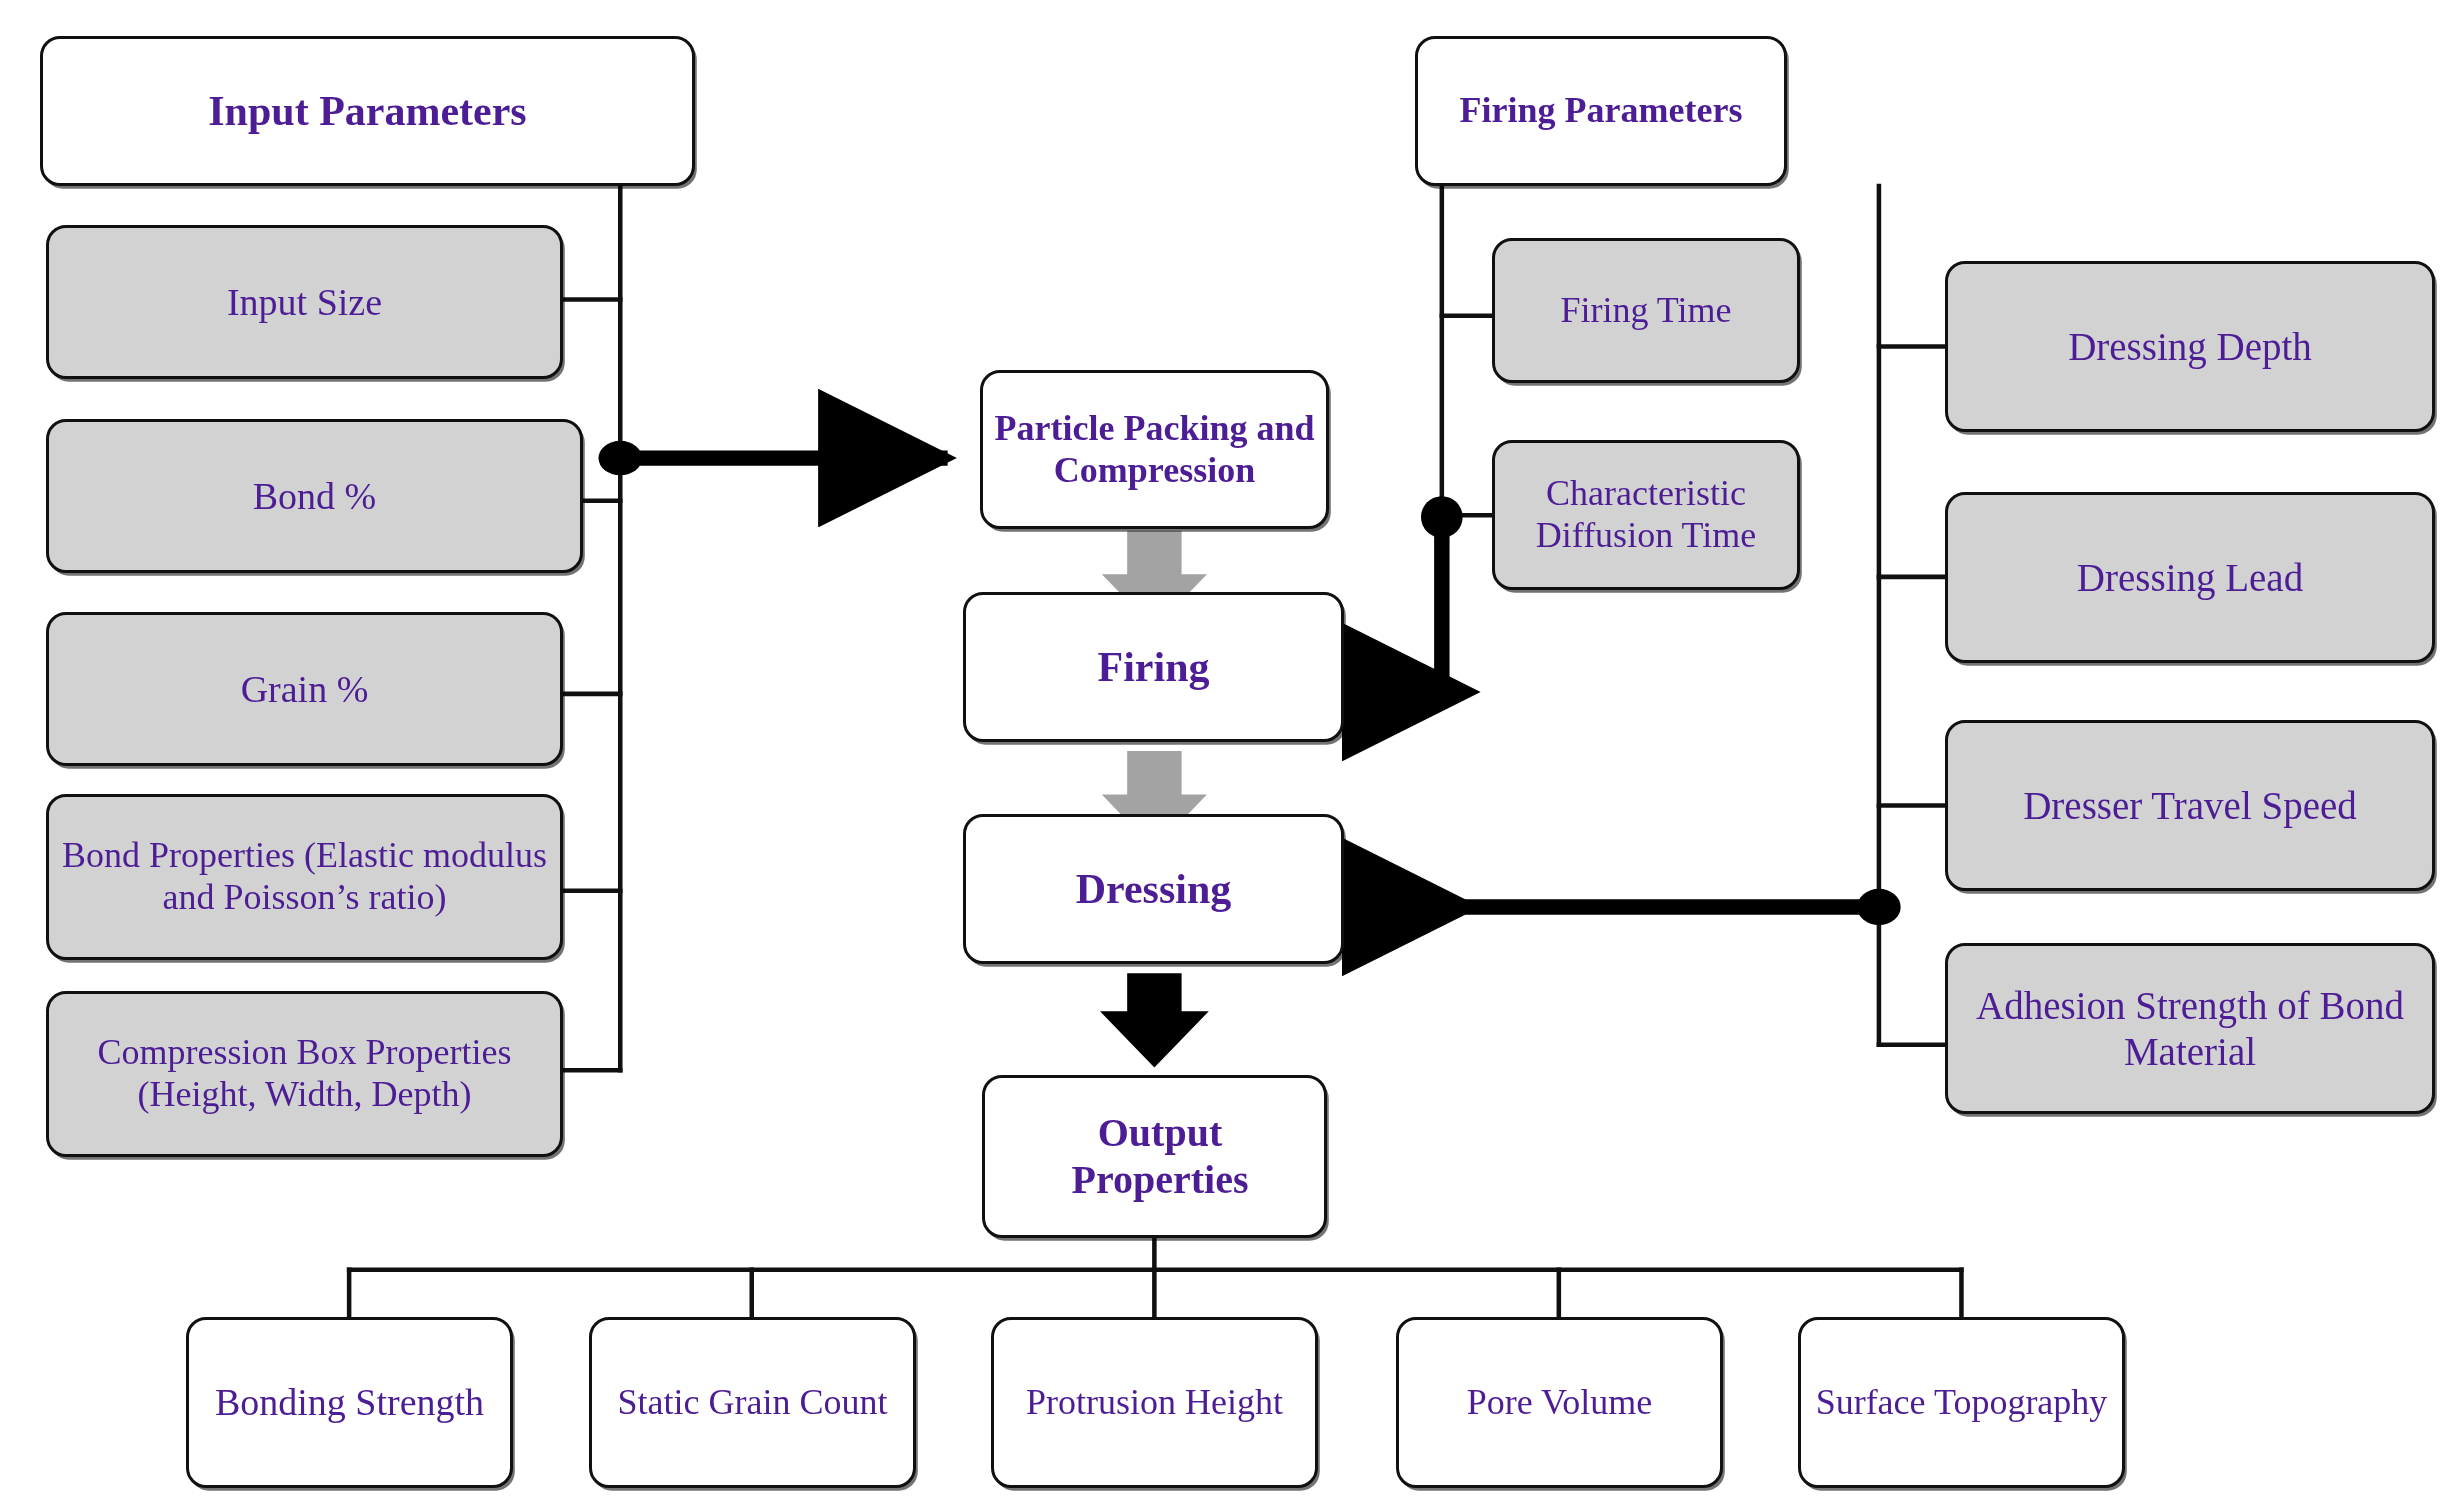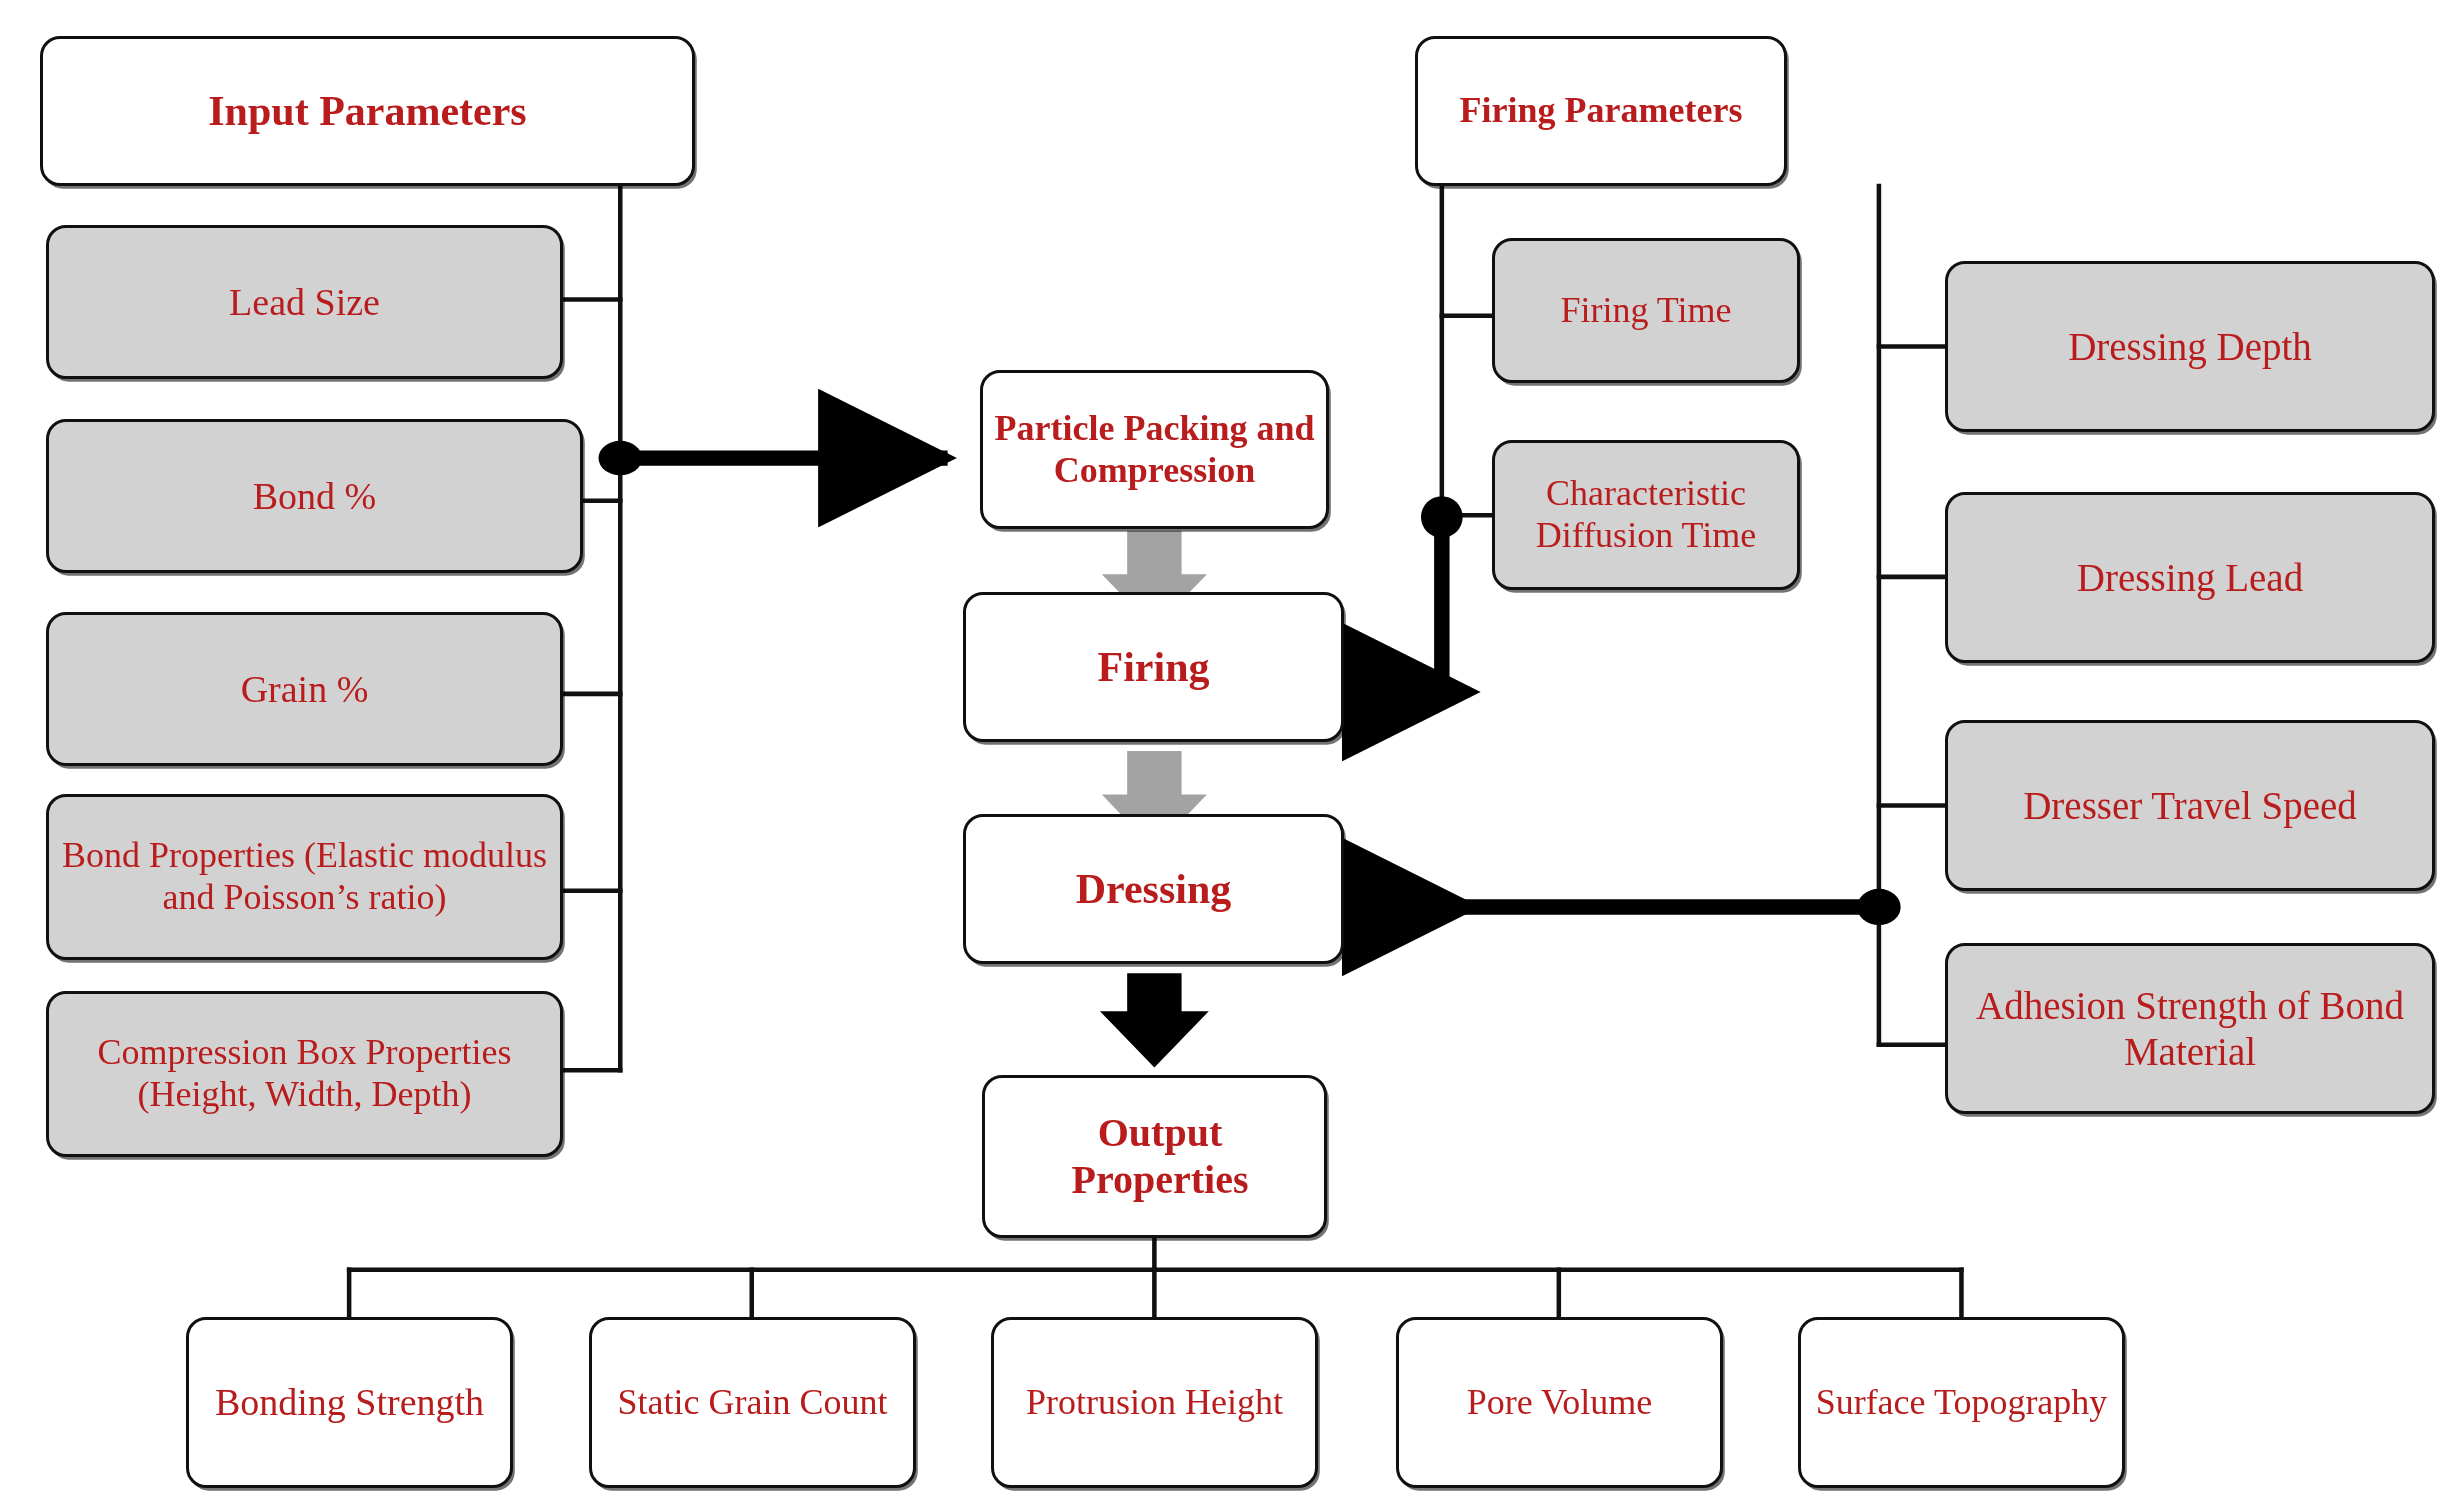--- a/index.html
+++ b/index.html
@@ -28,21 +28,21 @@
   .node {
     position: absolute;
     box-sizing: border-box;
     display: flex;
     align-items: center;
     justify-content: center;
     text-align: center;
     border: 3.6px solid #101010;
     border-radius: 20px;
     background: #ffffff;
-    color: #b91c1c;
+    color: #4c1d95;
     line-height: 1.16;
     padding: 3.6px 9px;
     box-shadow: 2.7px 3.6px 0 -0.9px rgba(0,0,0,0.55);
   }
   .node.header {
     font-weight: bold;
   }
   .node.param {
     background: #d2d2d2;
     font-weight: normal;
@@ -133,21 +133,21 @@
       <line x1="1719" y1="1400" x2="1719" y2="1452"></line>
       <line x1="2163" y1="1400" x2="2163" y2="1452"></line>
     </g>
   </svg>
 
   <div class="node header" style="left:40px; top:36px; width:655px; height:150px; font-size:42px;">
     <span>Input Parameters</span>
   </div>
 
   <div class="node param" style="left:46px; top:225px; width:517px; height:154px; font-size:38px;">
-    <span>Lead Size</span>
+    <span>Input Size</span>
   </div>
 
   <div class="node param" style="left:46px; top:419px; width:537px; height:154px; font-size:38px;">
     <span>Bond %</span>
   </div>
 
   <div class="node param" style="left:46px; top:612px; width:517px; height:154px; font-size:38px;">
     <span>Grain %</span>
   </div>
 

